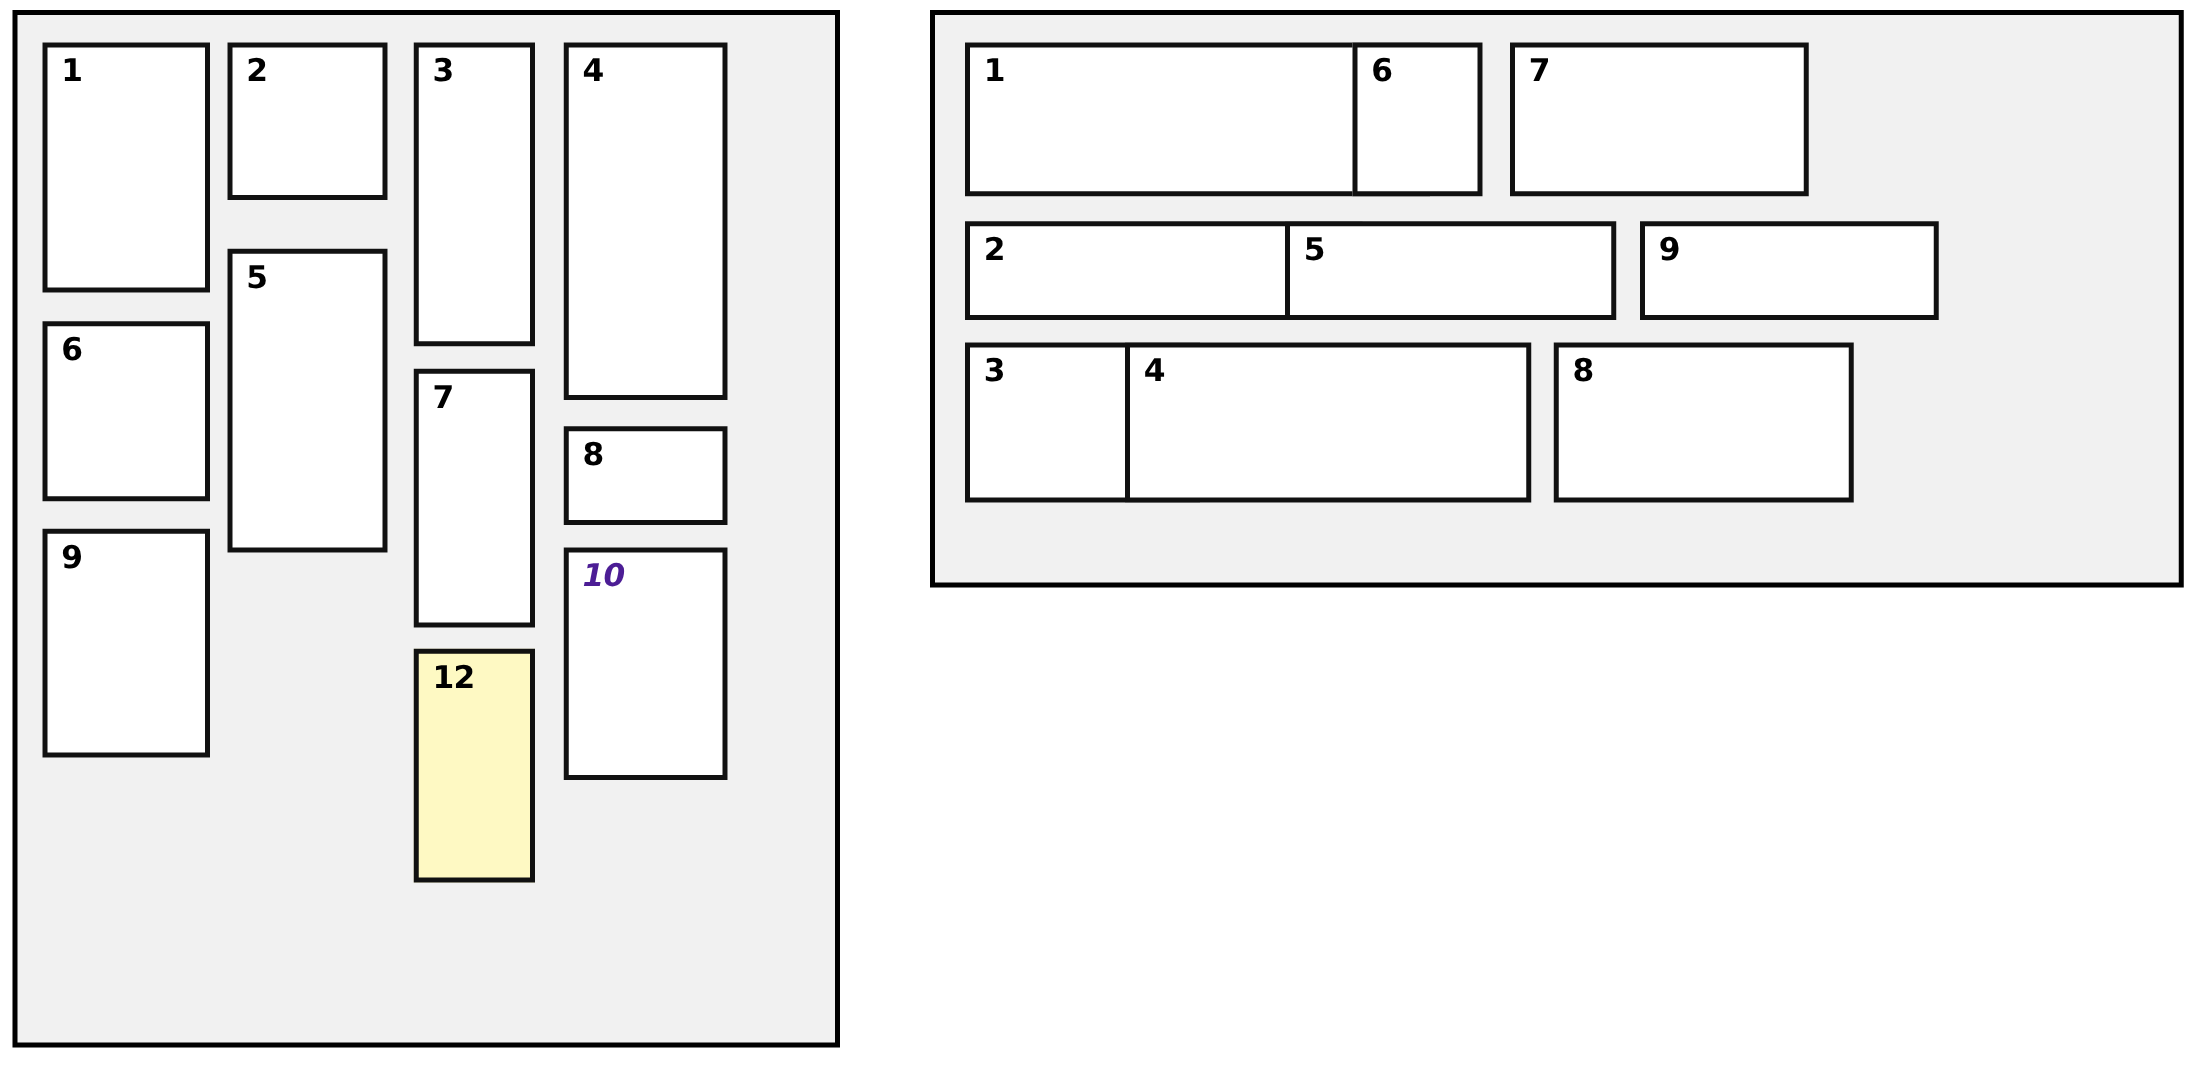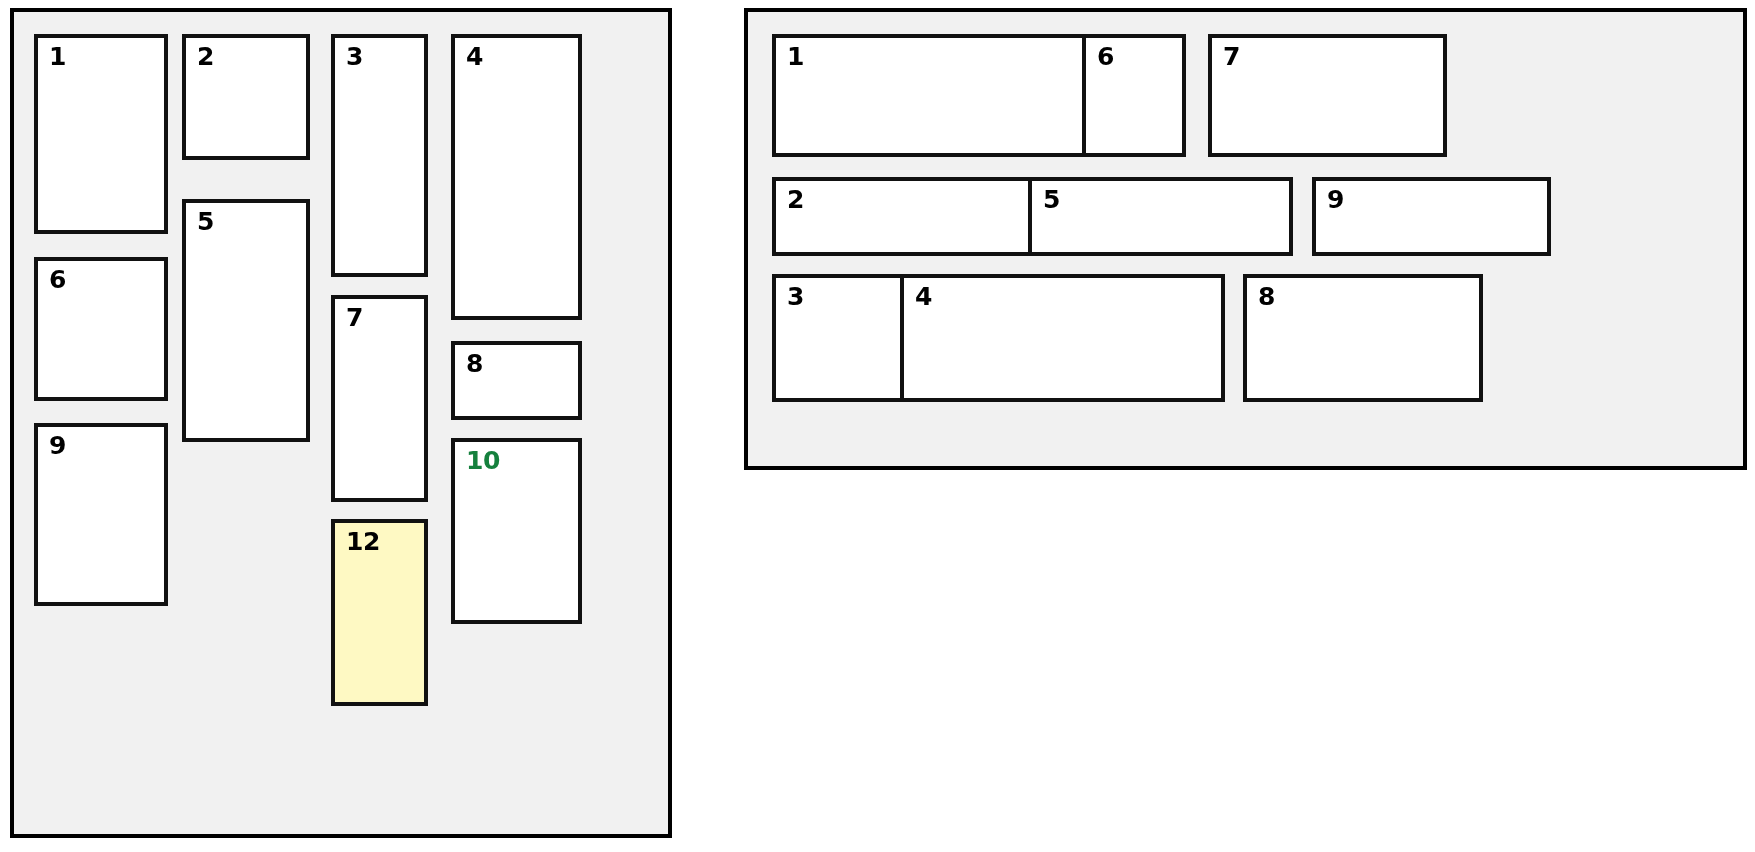--- a/index.html
+++ b/index.html
@@ -69,21 +69,21 @@
     <div class="box" style="left: 317px; top: 283px; width: 97px; height: 207px; background: rgb(255, 255, 255); border-color: rgb(17, 17, 17);">
       <span class="box-label" style="color: rgb(0, 0, 0);">7</span>
     </div>
     <div class="box" style="left: 437px; top: 329px; width: 131px; height: 79px; background: rgb(255, 255, 255); border-color: rgb(17, 17, 17);">
       <span class="box-label" style="color: rgb(0, 0, 0);">8</span>
     </div>
     <div class="box" style="left: 20px; top: 411px; width: 134px; height: 183px; background: rgb(255, 255, 255); border-color: rgb(17, 17, 17);">
       <span class="box-label" style="color: rgb(0, 0, 0);">9</span>
     </div>
     <div class="box" style="left: 437px; top: 426px; width: 131px; height: 186px; background: rgb(255, 255, 255); border-color: rgb(17, 17, 17);">
-      <span class="box-label" style="color: #15803d;">10</span>
+      <span class="box-label" style="color: #4c1d95; font-style: italic;">10</span>
     </div>
     <div class="box" style="left: 317px; top: 507px; width: 97px; height: 187px; background: #fef9c3; border-color: rgb(17, 17, 17);">
       <span class="box-label" style="color: rgb(0, 0, 0);">12</span>
     </div>
   </div>
 <div class="panel" id="right-panel" style="left: 744px; top: 8px; width: 1003px; height: 462px; background: rgb(241, 241, 241); border-color: rgb(0, 0, 0);">
     <div class="box" style="left: 24px; top: 22px; width: 372px; height: 123px; background: rgb(255, 255, 255); border-color: rgb(17, 17, 17);">
       <span class="box-label" style="color: rgb(0, 0, 0);">1</span>
     </div>
     <div class="box" style="left: 334px; top: 22px; width: 104px; height: 123px; background: rgb(255, 255, 255); border-color: rgb(17, 17, 17);">

